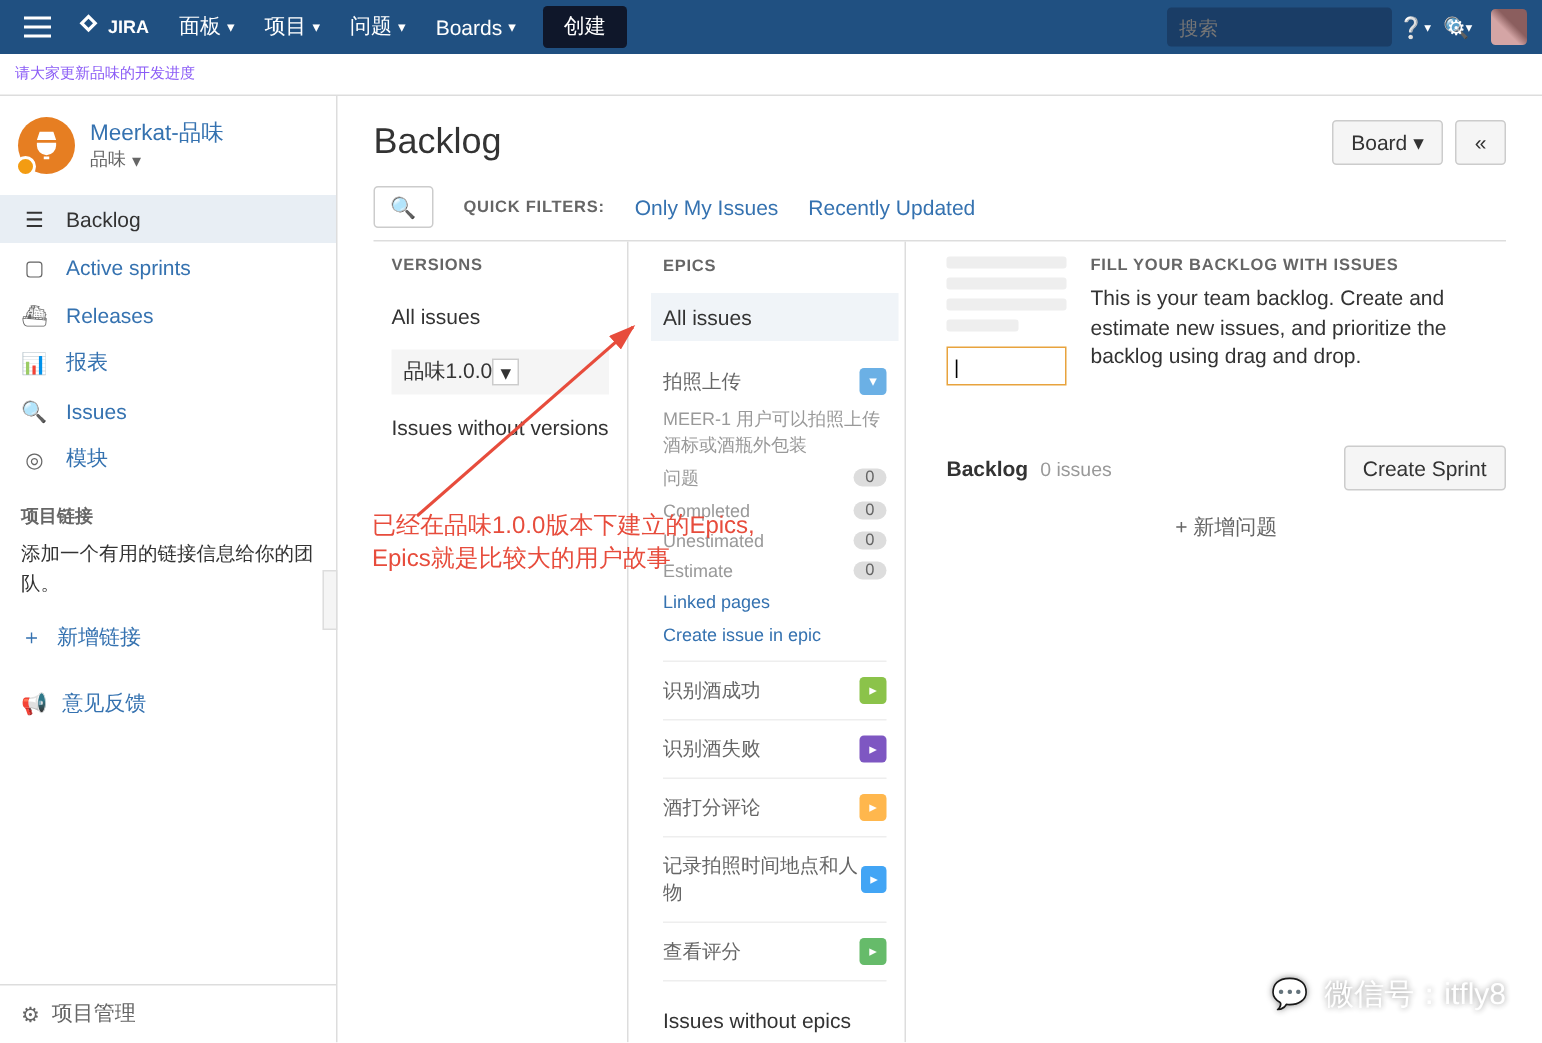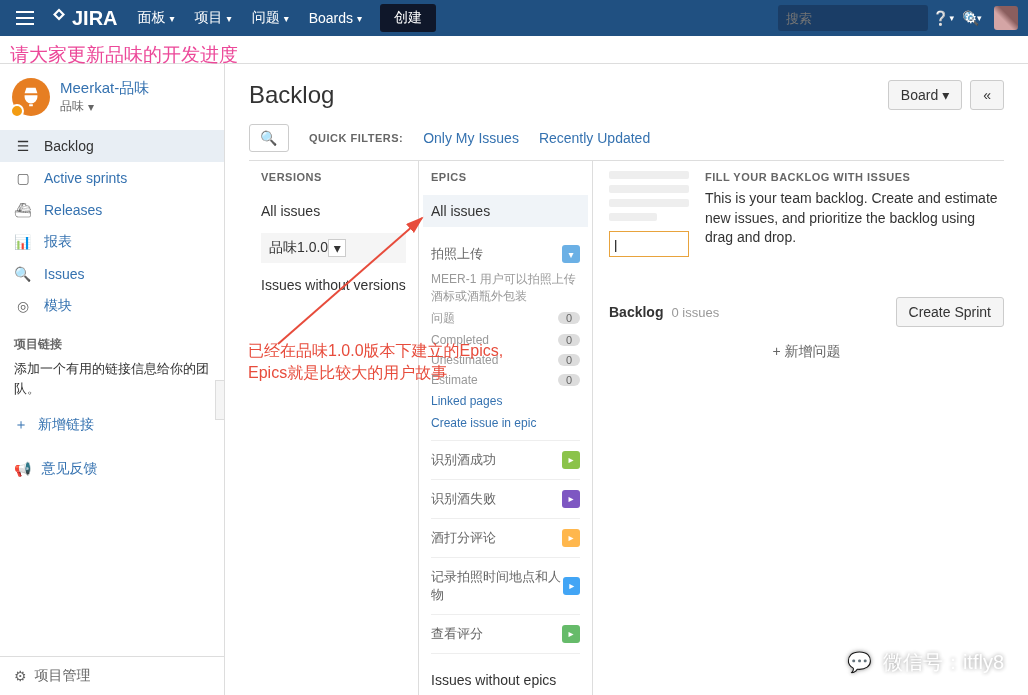--- a/index.html
+++ b/index.html
@@ -1,32 +1,32 @@
 <!DOCTYPE html>
 <html><head>
 <meta charset="utf-8">
 <style>
 * { box-sizing: border-box; margin: 0; padding: 0; }
 body { font-family: Arial, sans-serif; font-size: 14px; color: #333; background: #fff; width: 1028px; height: 695px; overflow: hidden; position: relative; }
 .topbar { background: #205081; height: 36px; display: flex; align-items: center; color: #fff; padding: 0 10px; }
 .hamburger { width: 30px; height: 30px; display: flex; flex-direction: column; justify-content: center; gap: 4px; cursor: pointer; padding: 0 6px;}
 .hamburger span { height: 2px; background: #fff; width: 18px;}
-.logo { display:flex; align-items:center; gap:4px; margin:0 10px; font-weight:bold; font-size:20px;}
+.logo { display:flex; align-items:center; gap:4px; margin:0 10px; font-weight:bold; font-size:12px;}
 .logo-icon svg { width:18px; height:18px; }
 .nav-btn { padding: 0 10px; height: 36px; display: flex; align-items: center; color: #fff; cursor: pointer; gap:4px;}
 .nav-btn .caret { font-size:10px;}
 .create-btn { background: #0f172a; padding: 5px 14px; border-radius:3px; margin-left:8px; cursor:pointer;}
 .topbar-spacer { flex: 1; }
 .search-box { background: #1a3d66; border-radius:3px; height:26px; width:150px; display:flex; align-items:center; padding:0 8px; color:#ccc;}
 .search-box input { background:transparent; border:none; outline:none; color:#fff; flex:1; font-size:13px;}
 .search-box .sicon { color:#ccc; font-size:14px;}
 .top-icon { width:30px; height:30px; display:flex; align-items:center; justify-content:center; cursor:pointer; color:#fff;}
 .avatar { width:24px; height:24px; background:#cc9; border-radius:3px; margin-left:6px; cursor:pointer; display:flex; align-items:center; justify-content:center; overflow:hidden;}
 .avatar-inner{width:100%;height:100%;background:linear-gradient(45deg,#d4a5a5 40%,#8b5e5e 60%);}
-.breadcrumb-bar { height: 28px; border-bottom:1px solid #ddd; padding: 6px 10px; font-size:19px; color:#ec4899;}
+.breadcrumb-bar { height: 28px; border-bottom:1px solid #ddd; padding: 6px 10px; font-size:10px; color:#8b5cf6;}
 .main-area { display:flex; height: calc(695px - 36px - 28px); }
 .sidebar { width: 225px; border-right:1px solid #ddd; display:flex; flex-direction:column; position:relative;}
 .proj-head { display:flex; align-items:center; padding:14px 12px; gap:10px;}
 .proj-ic { width:38px; height:38px; background:#e67e22; border-radius:50%; display:flex; align-items:center; justify-content:center; position:relative;}
 .proj-ic-star { position:absolute; bottom:-2px; left:-2px; width:14px; height:14px; background:#f39c12; border-radius:50%; border:2px solid #fff;}
 .proj-name { color:#3572b0; font-weight:500; font-size:15px;}
 .proj-sub { font-size:12px; color:#666; display:flex; align-items:center; gap:4px; cursor:pointer;}
 .side-list { list-style:none; }
 .side-item { display:flex; align-items:center; height:32px; padding:0 14px; gap:12px; color:#3572b0; cursor:pointer; font-size:14px;}
 .side-item.active { background:#e8eef4; color:#333;}
@@ -39,21 +39,21 @@
 .sidebar-footer { margin-top:auto; border-top:1px solid #ddd; padding:10px 14px; display:flex; align-items:center; gap:8px; color:#666; cursor:pointer;}
 .content { flex:1; display:flex; flex-direction:column; padding: 16px 24px 0 24px; overflow:hidden;}
 .content-header { display:flex; align-items:center; justify-content:space-between;}
 .page-title { font-size:24px; color:#333; font-weight:500;}
 .header-btns { display:flex; gap:8px;}
 .btn { border:1px solid #ccc; background:#f5f5f5; padding:6px 12px; border-radius:3px; cursor:pointer; display:flex; align-items:center; gap:4px;}
 .filter-bar { display:flex; align-items:center; gap:20px; margin-top:14px; padding-bottom:4px;}
 .filter-search { border:1px solid #ccc; width:40px; height:28px; display:flex; align-items:center; justify-content:center; border-radius:3px; cursor:pointer;}
 .filter-label { font-size:11px; color:#666; font-weight:bold; letter-spacing:0.5px;}
 .filter-link { color:#3572b0; cursor:pointer;}
-.panels { display:flex; border-top:1px solid #ddd; flex:1; margin-top:4px; min-height:0;}
+.panels { display:flex; border-top:1px solid #ddd; flex:1; margin-top:4px; min-height:0;gap:11px;}
 .versions-col { width:170px; border-right:1px solid #ddd; padding:10px 12px;}
 .col-title { font-size:11px; color:#666; font-weight:bold; letter-spacing:0.5px; margin-bottom:12px;}
 .col-item { padding:8px 0; cursor:pointer; color:#333;}
 .version-select { display:flex; align-items:center; background:#f5f5f5; padding:6px 8px; cursor:pointer; margin:6px 0;}
 .version-select .dd { border:1px solid #ccc; width:18px; height:18px; display:flex; align-items:center; justify-content:center; background:#fff;}
 .epics-col { width:174px; border-right:1px solid #ddd; padding:10px 12px; overflow-y:auto;}
 .epic-block { padding:6px 0; border-bottom:1px solid #eee;}
 .epic-head { display:flex; justify-content:space-between; align-items:center; padding:6px 0; cursor:pointer;}
 .epic-name { color:#666; font-size:13px;}
 .epic-chip { width:18px; height:18px; border-radius:3px; display:flex; align-items:center; justify-content:center; color:#fff; font-size:10px;}

